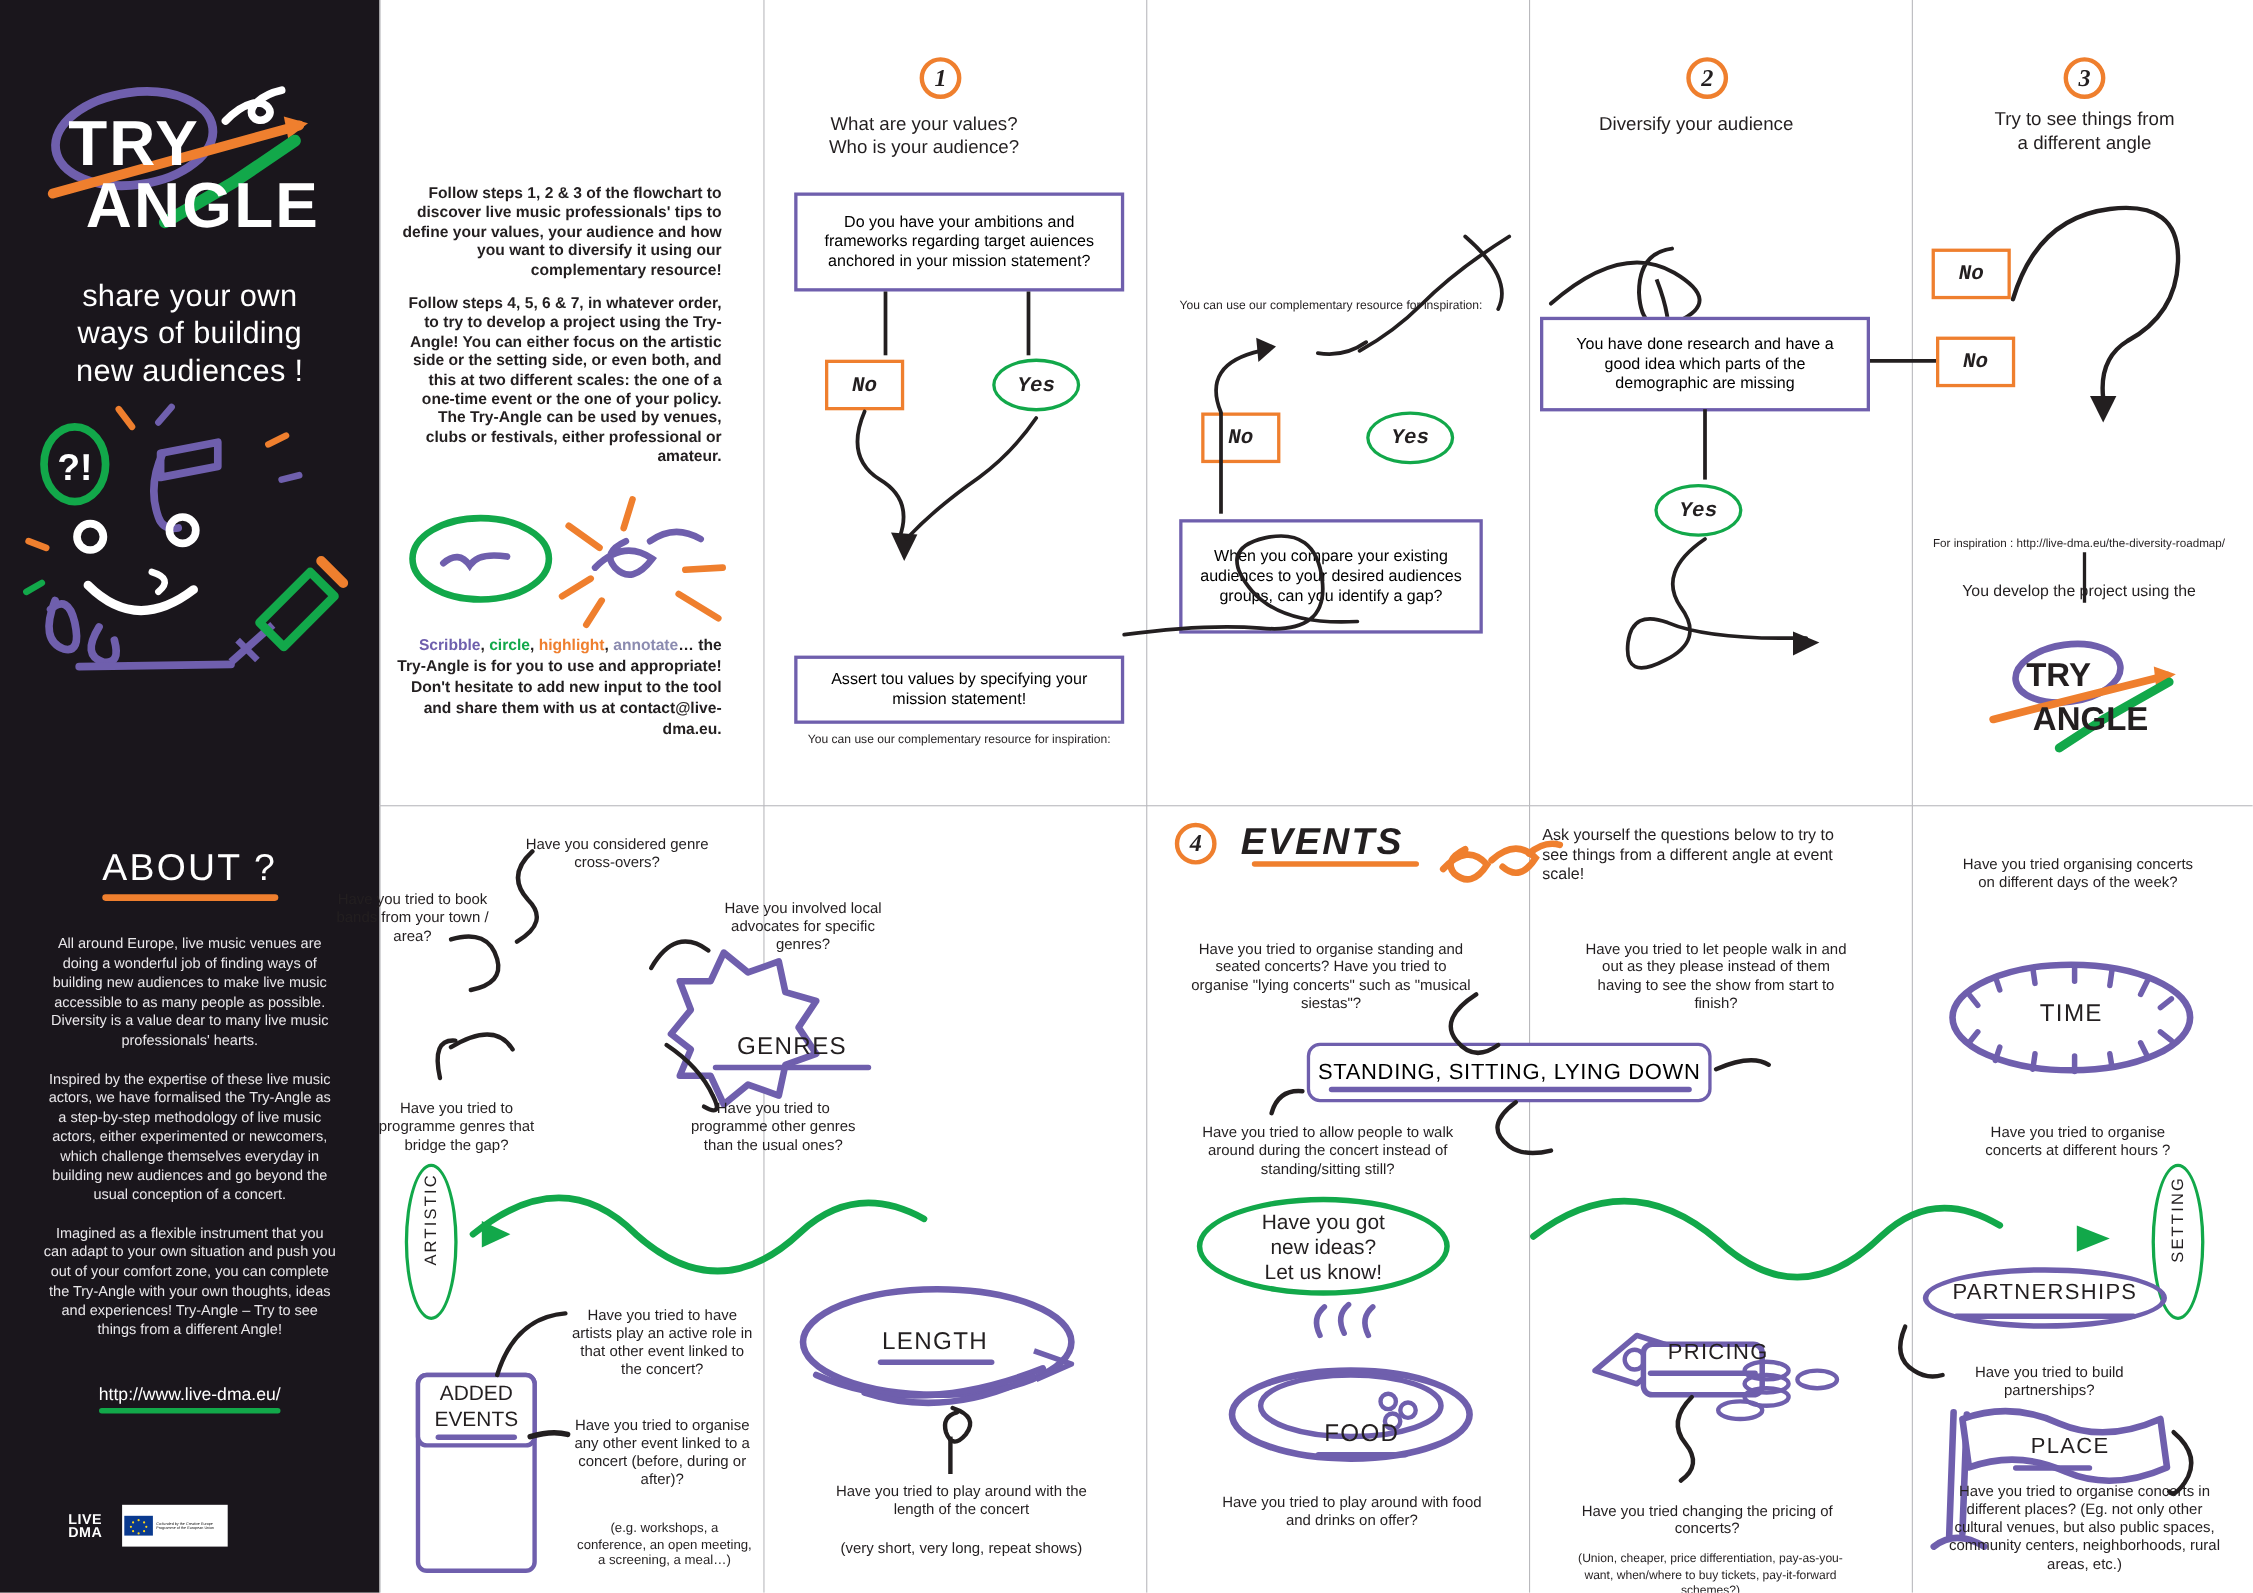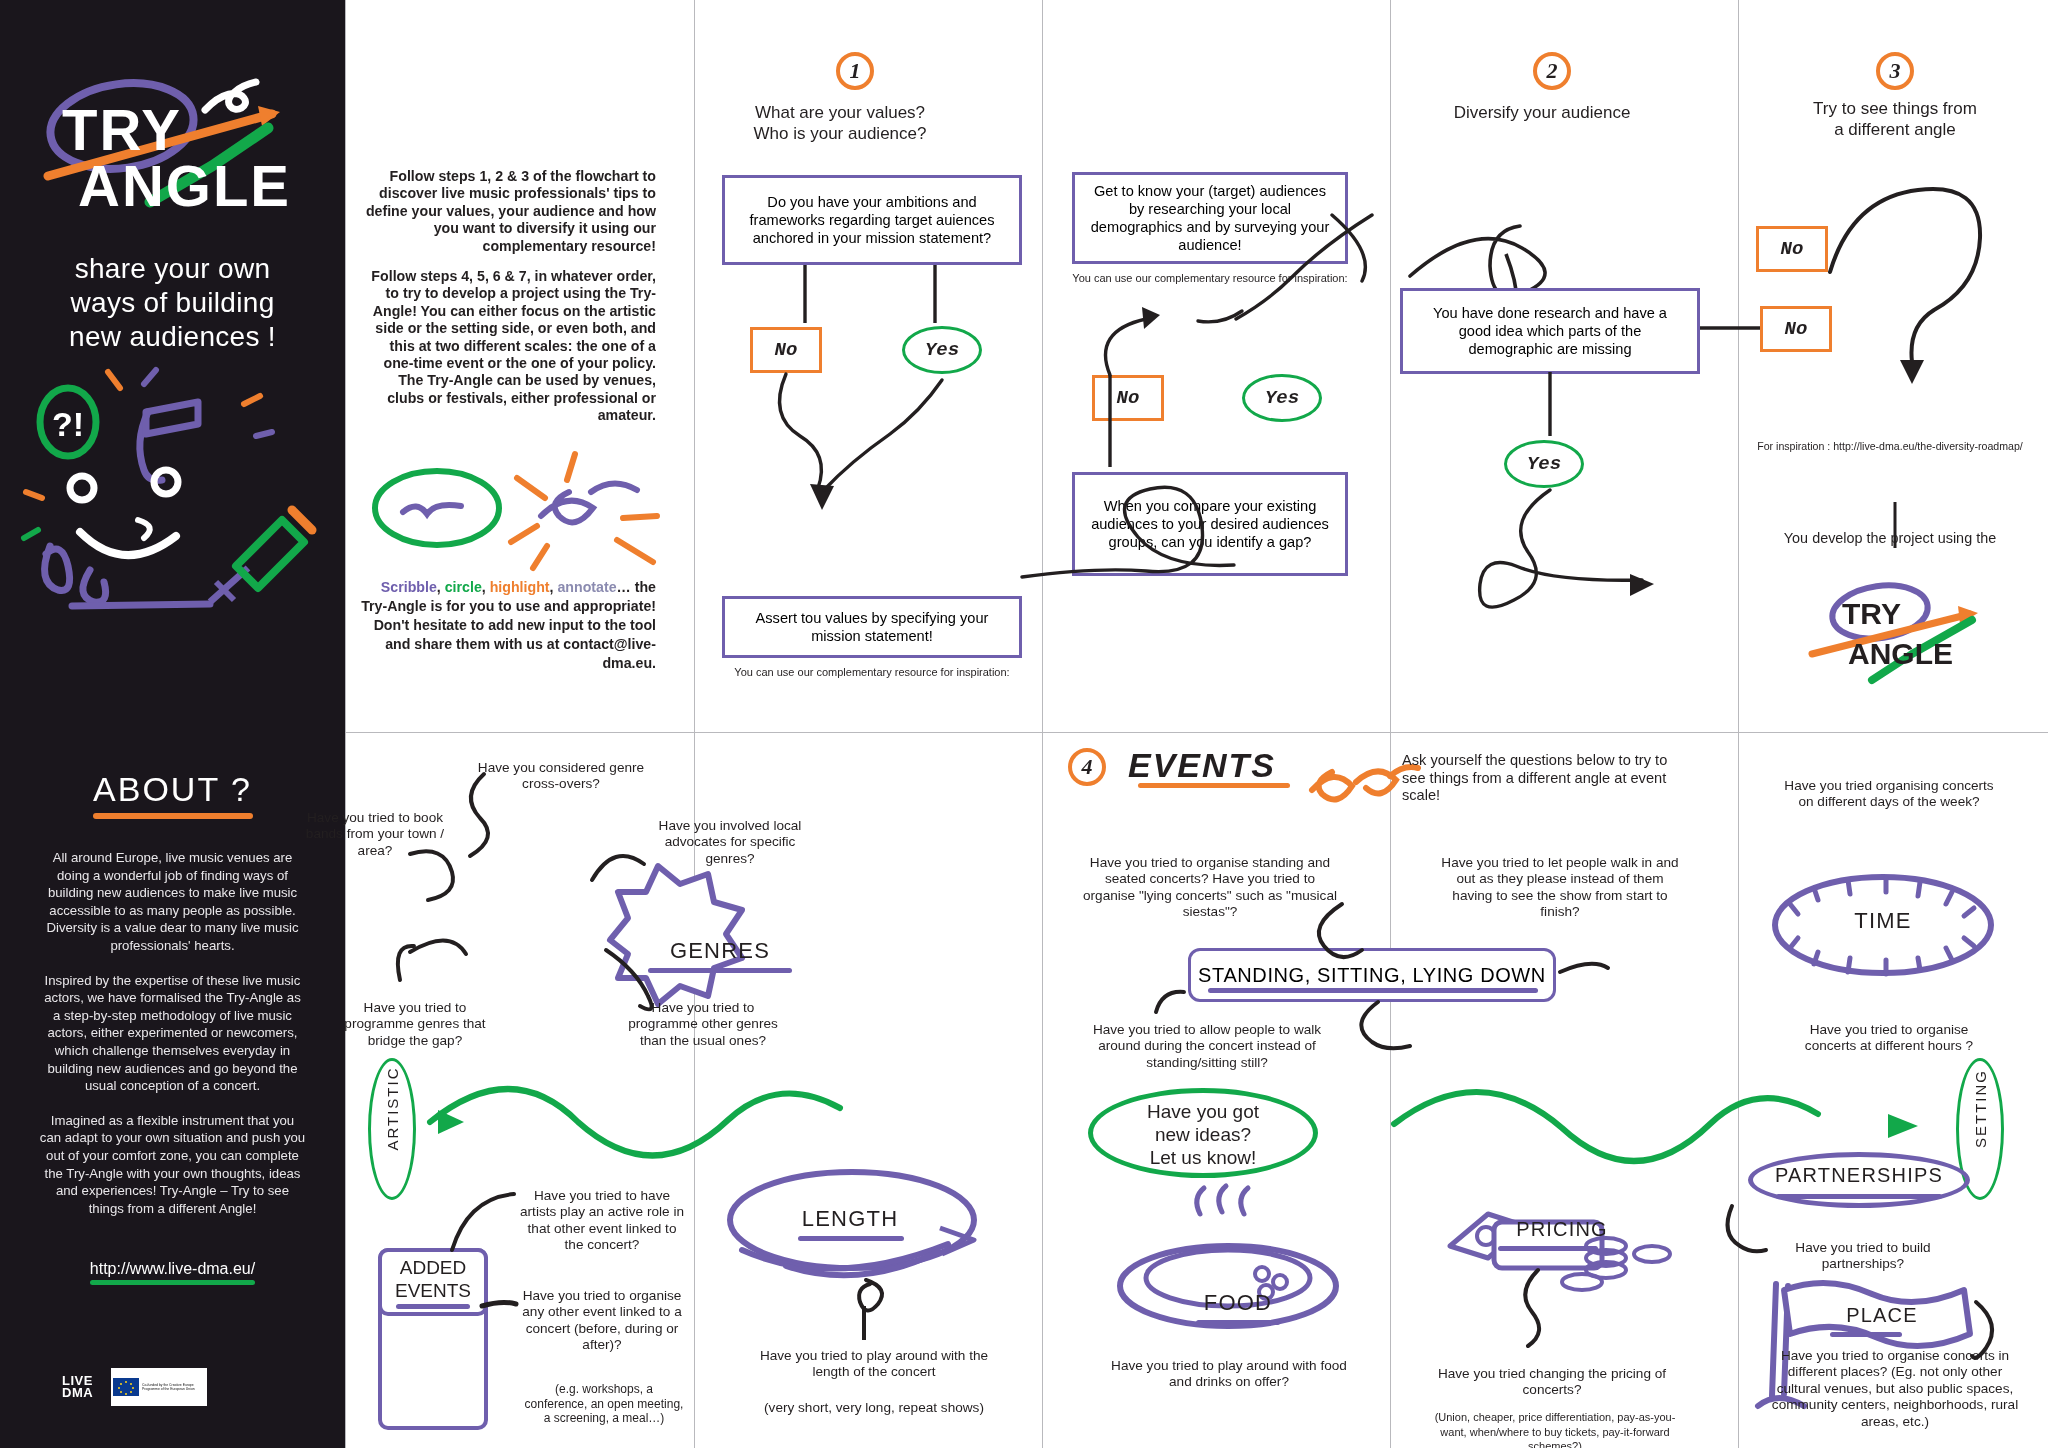--- a/index.html
+++ b/index.html
@@ -212,22 +212,20 @@
   <svg width="420" height="240" style="left:700px;top:374px">
     <path d="M86 0 q-18 42 14 62 q30 18 18 52" fill="none" stroke="#231f20" stroke-width="3.4" stroke-linecap="round"></path>
     <path d="M110 110 L122 136 L134 112" fill="#231f20"></path>
     <path d="M242 6 q-22 32 -52 54 q-40 28 -66 56" fill="none" stroke="#231f20" stroke-width="3.4" stroke-linecap="round"></path>
   </svg>
 
   <div class="bx bx-purple" style="left:722px;top:596px;width:300px;height:62px;padding:4px 14px;
        font-size:14.6px;line-height:18px">Assert tou values by specifying your mission statement!</div>
   <div class="cap" style="left:722px;top:666px;width:300px">You can use our complementary resource for inspiration:</div>
 
-  <div class="bx bx-purple" style="left:1072px;top:172px;width:276px;height:92px;padding:4px 14px;
-       font-size:14.6px;line-height:18px">Get to know your (target) audiences by researching your local demographics and by surveying your audience!</div>
   <div class="cap" style="left:1072px;top:272px;width:276px">You can use our complementary resource for inspiration:</div>
 
   <div class="bx bx-orange yn" style="left:1092px;top:375px;width:72px;height:46px">No</div>
   <div class="yes-ell" style="left:1242px;top:374px;width:80px;height:48px"></div>
   <div class="yn" style="left:1242px;top:374px;width:80px;height:48px">Yes</div>
 
   <div class="bx bx-purple" style="left:1072px;top:472px;width:276px;height:104px;padding:4px 14px;
        font-size:14.6px;line-height:18px">When you compare your existing audiences to your desired audiences groups, can you identify a gap?</div>
 
   <svg width="370" height="420" style="left:1020px;top:215px">
@@ -269,21 +267,21 @@
     <div>a different angle</div>
   </div>
 
   <svg width="260" height="230" style="left:1820px;top:168px">
     <path d="M10 104 q22 -74 88 -82 q64 -8 62 48 q-2 48 -46 72 q-26 16 -22 52" fill="none" stroke="#231f20" stroke-width="4" stroke-linecap="round"></path>
     <path d="M80 192 L92 216 L104 192" fill="#231f20"></path>
   </svg>
 
   <div class="bx bx-orange yn" style="left:1756px;top:226px;width:72px;height:46px">No</div>
 
-  <div class="cap" style="left:1742px;top:440px;width:296px;font-size:10.6px">For inspiration : http://live-dma.eu/the-diversity-roadmap/</div>
+  <div class="cap" style="left:1742px;top:488px;width:296px;font-size:10.6px">For inspiration : http://live-dma.eu/the-diversity-roadmap/</div>
 
   <svg width="10" height="46" style="left:1890px;top:502px">
     <path d="M5 0 L5 46" stroke="#231f20" stroke-width="3"></path>
   </svg>
   <div class="t ctr" style="left:1742px;top:530px;width:296px;font-size:14.4px">You develop the project using the</div>
 
   <div>
     <svg width="200" height="120" style="left:1800px;top:570px">
       <ellipse cx="80" cy="42" rx="48" ry="26" fill="none" stroke="#6f5fad" stroke-width="6" transform="rotate(-8 80 42)"></ellipse>
       <path d="M12 84 L170 44" stroke="#ef7f2e" stroke-width="7" stroke-linecap="round"></path>

